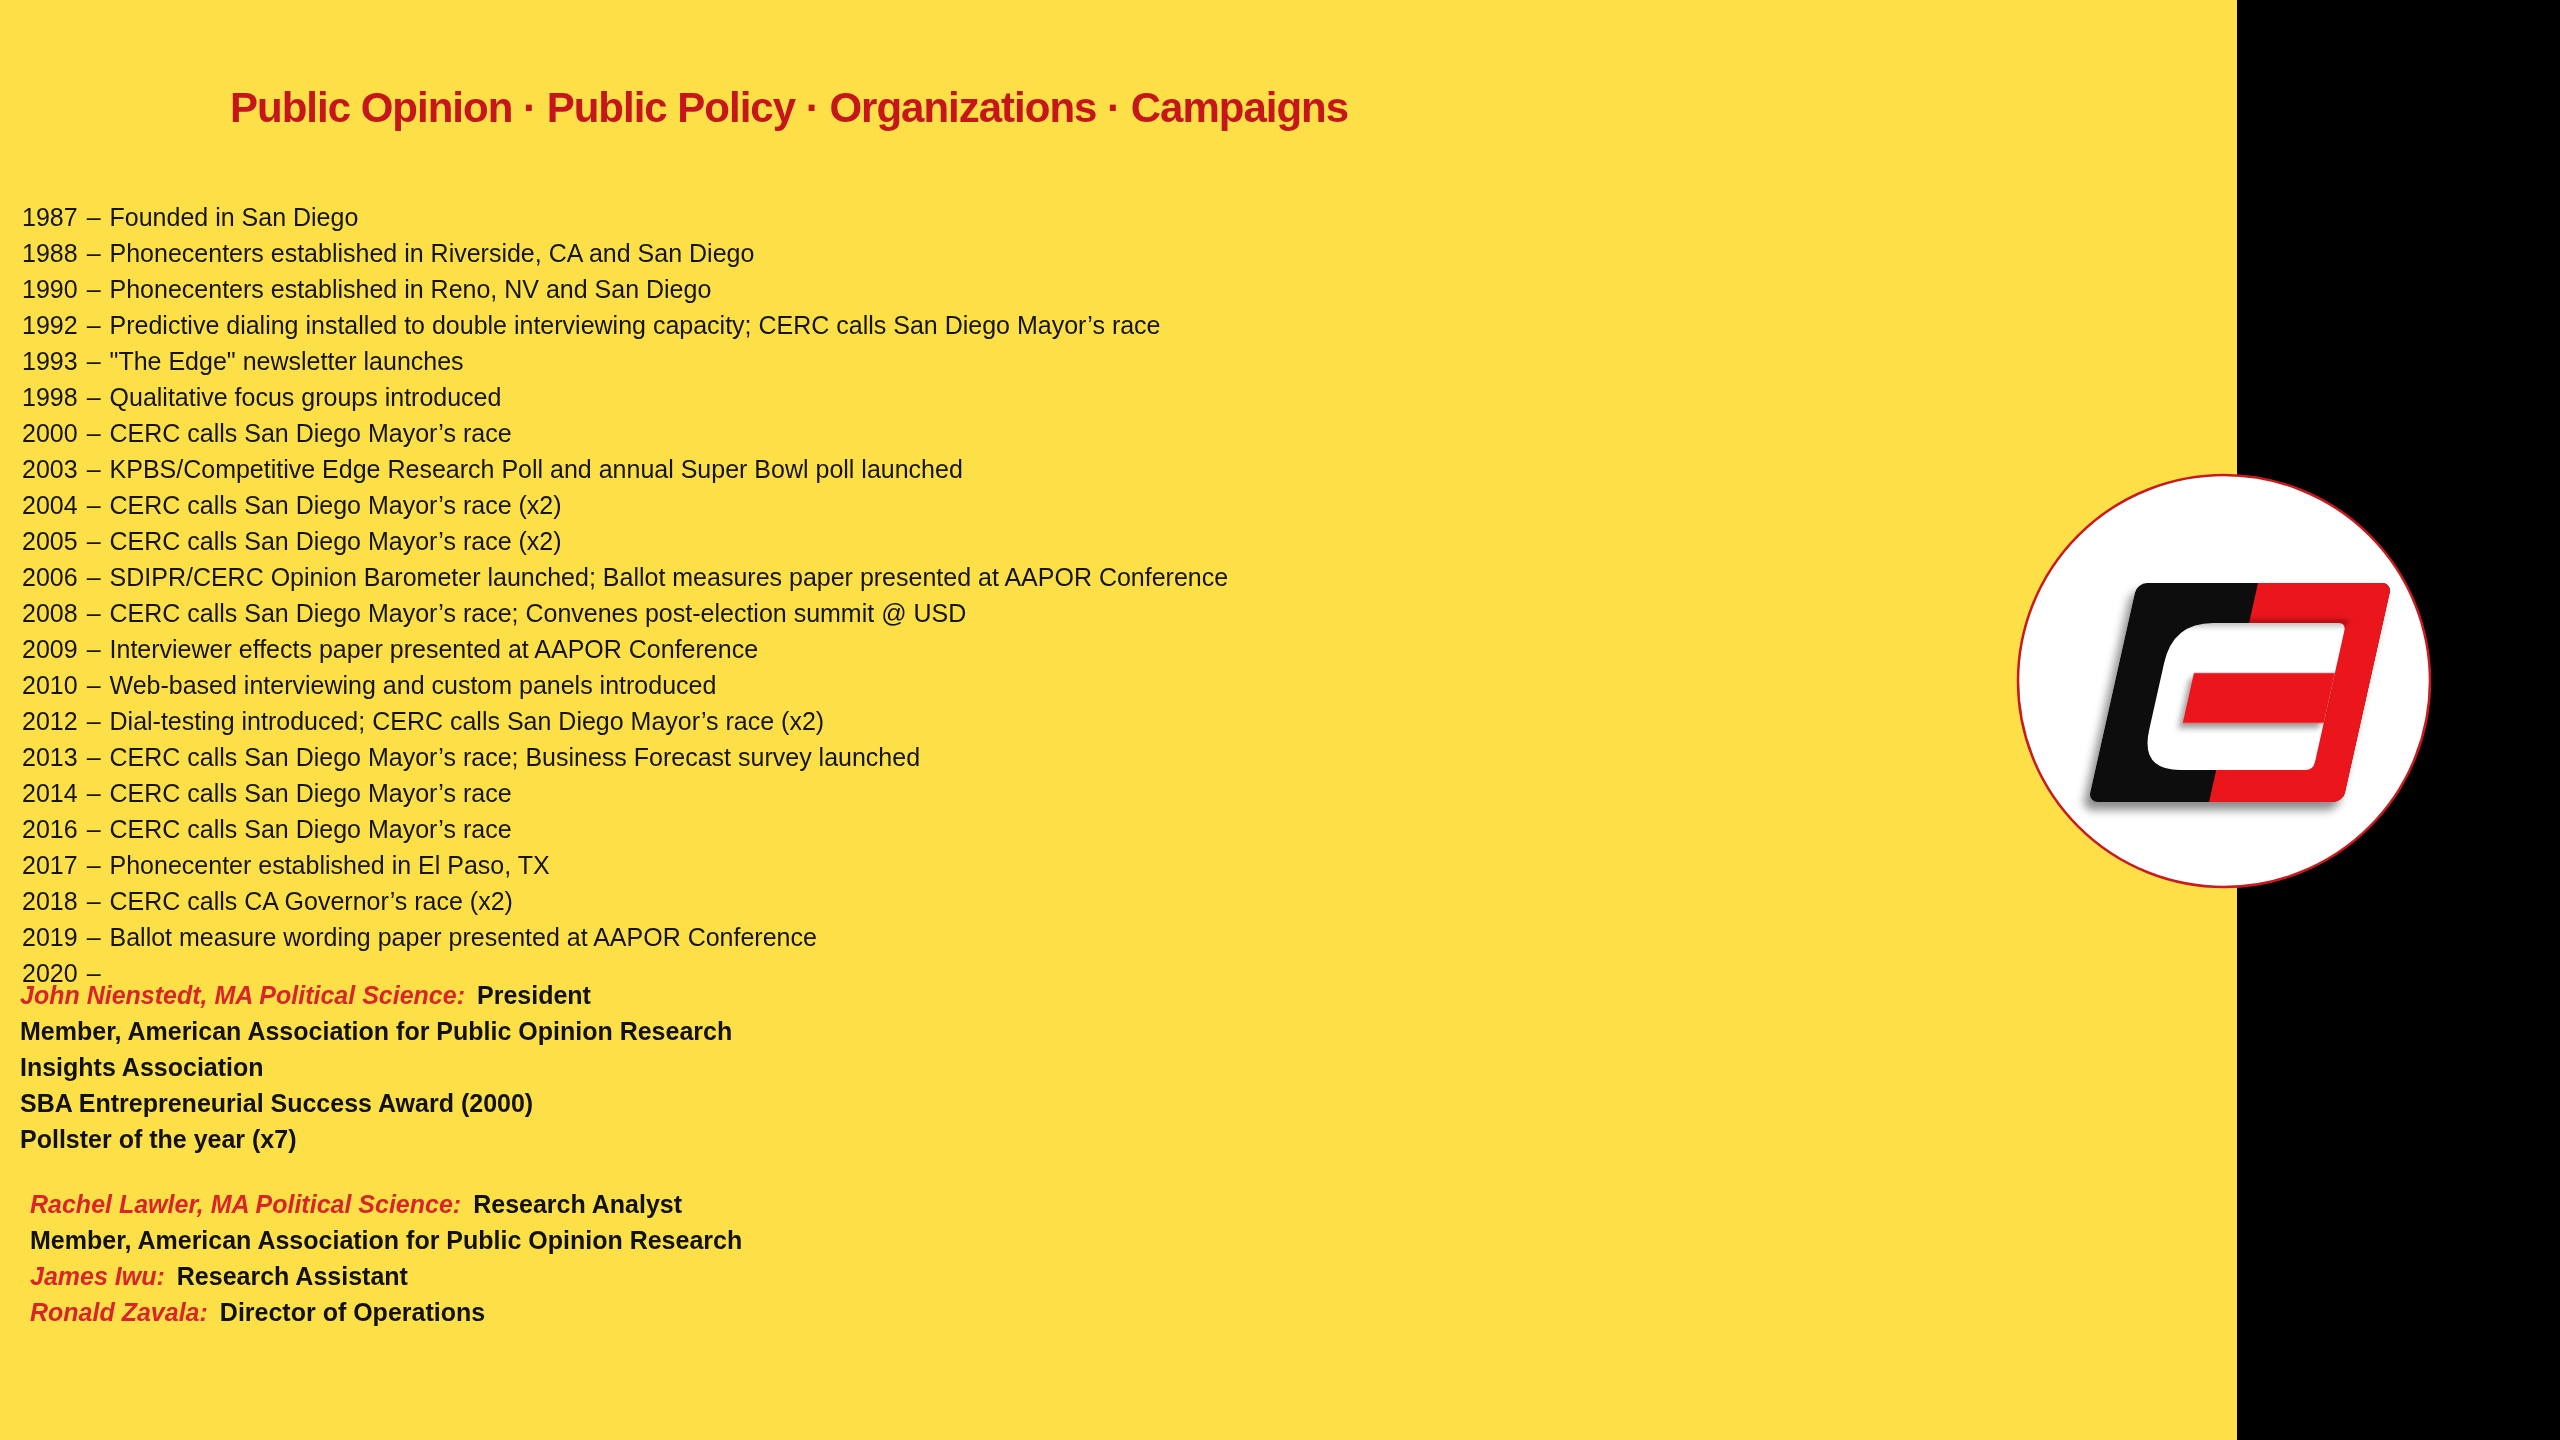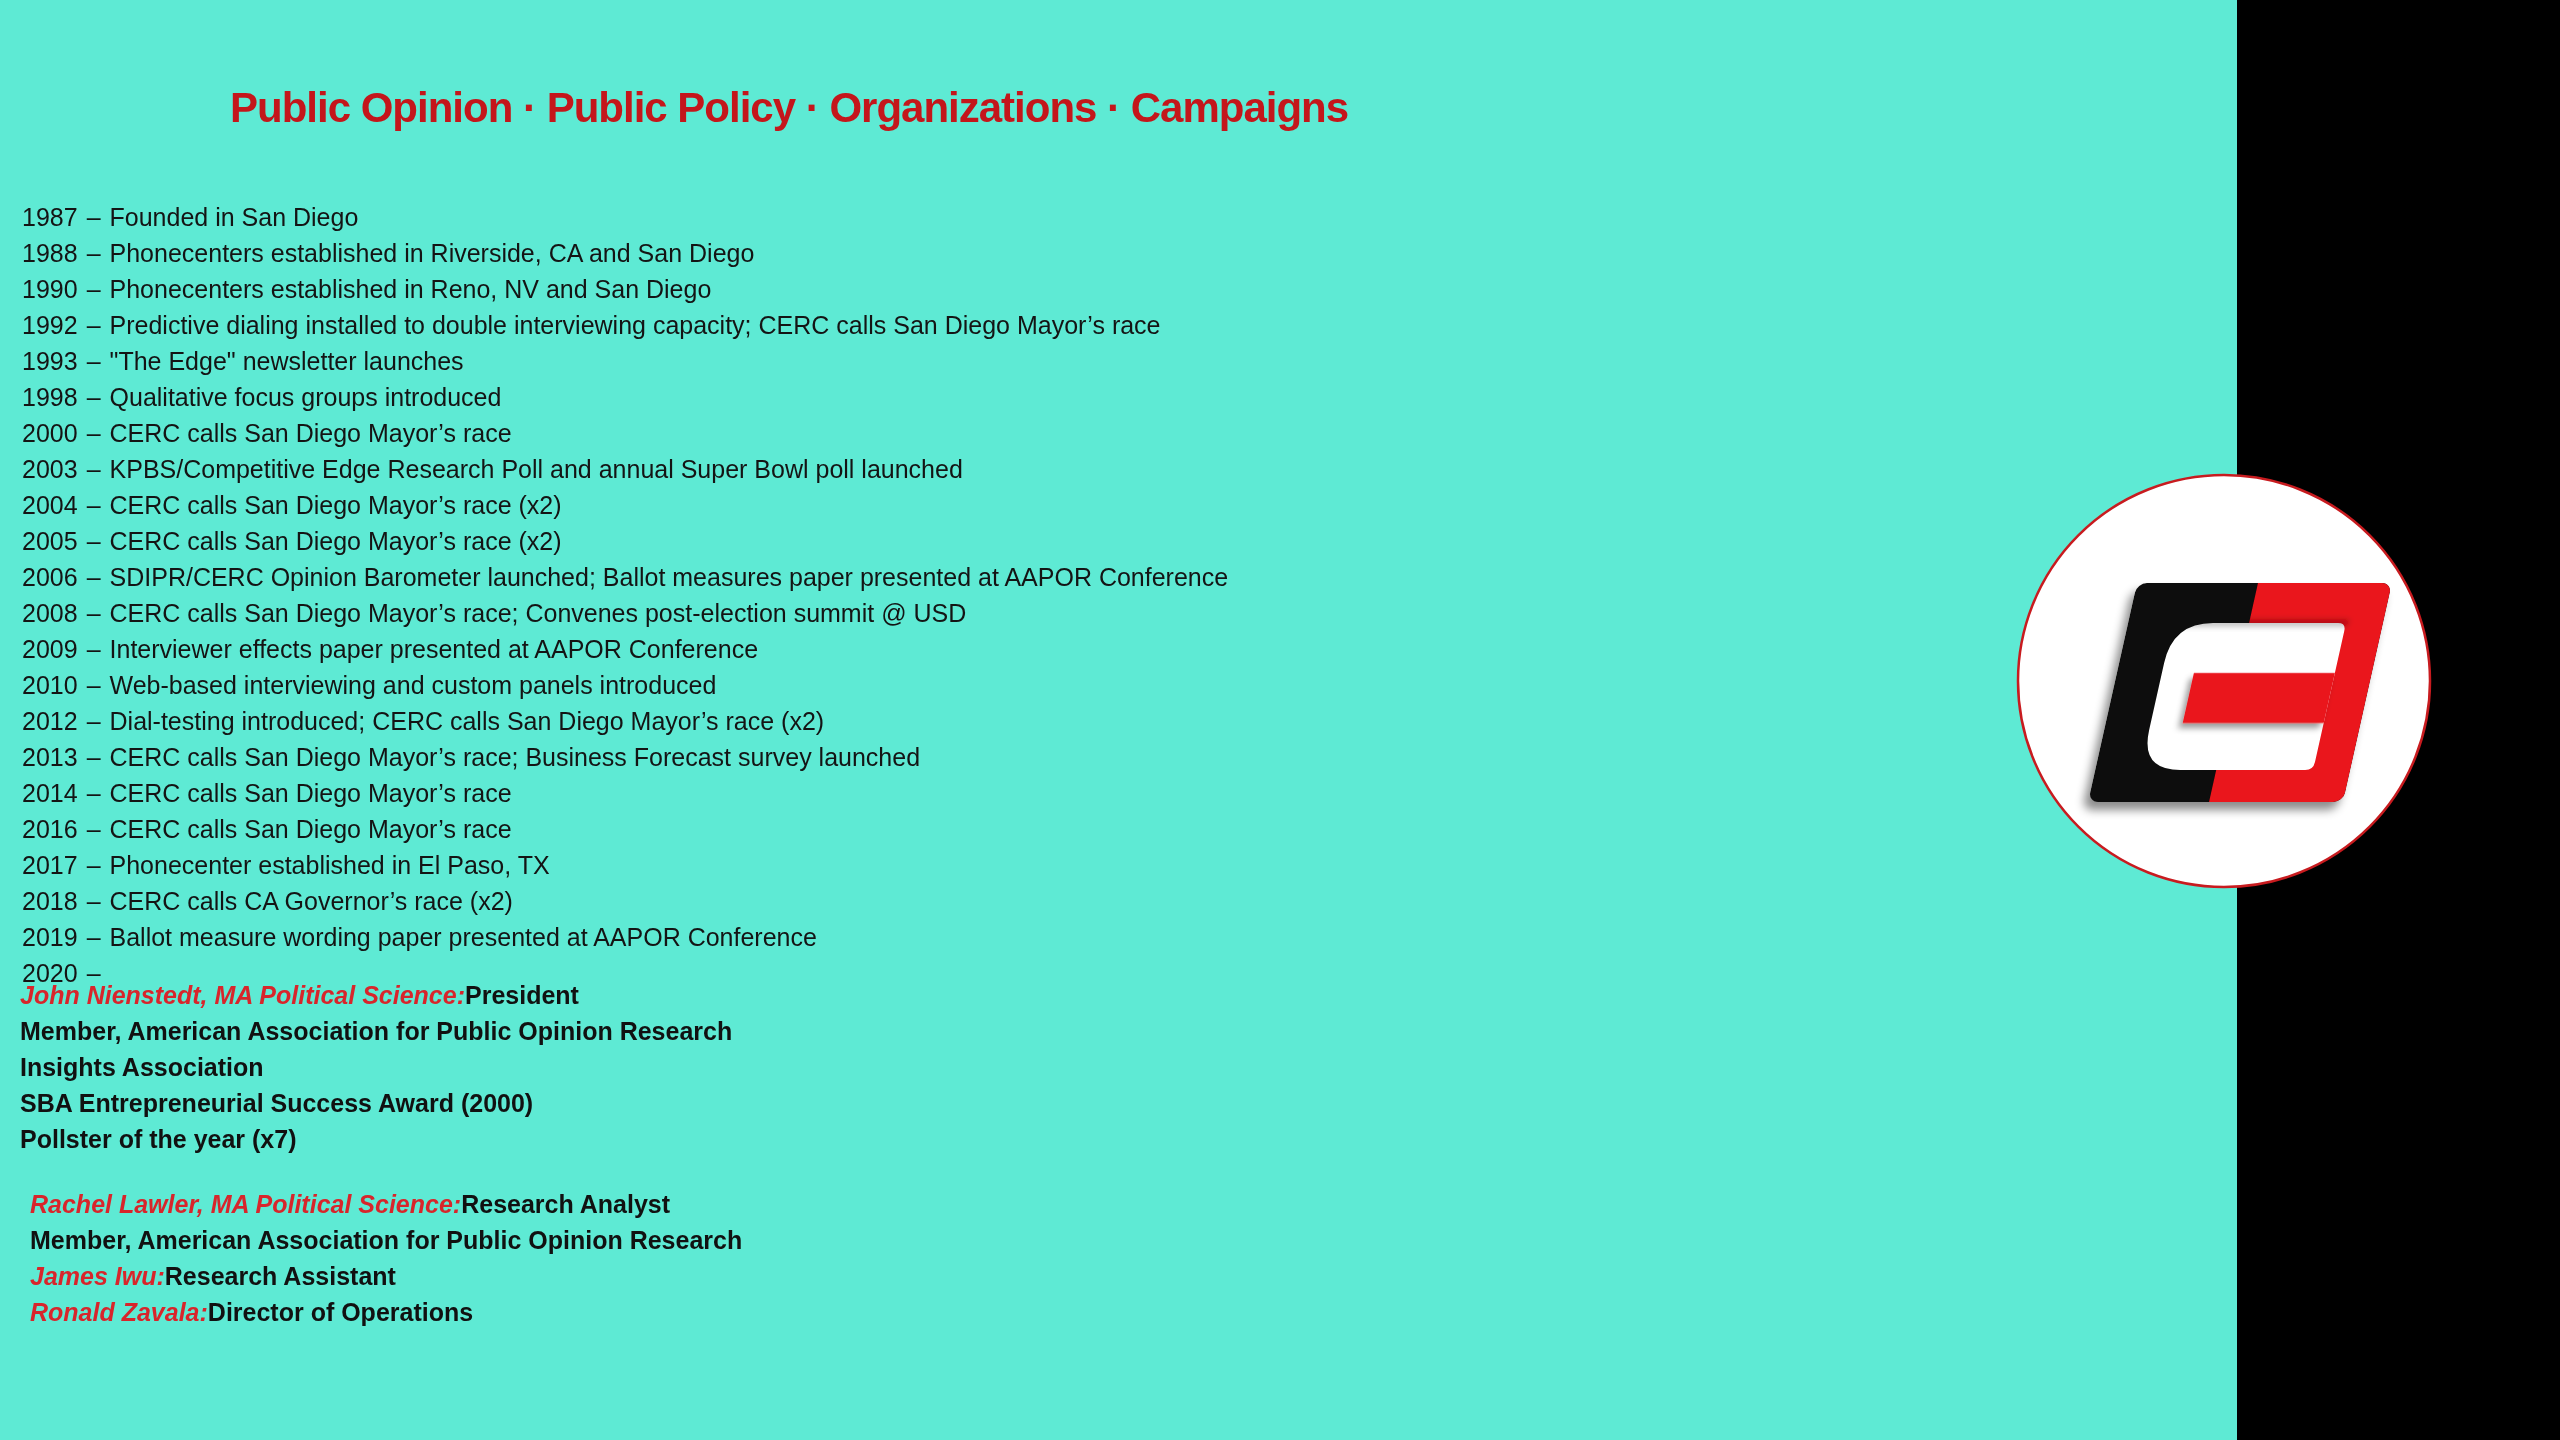--- a/index.html
+++ b/index.html
@@ -1,20 +1,20 @@
 <!DOCTYPE html>
 <html><head>
 <meta charset="utf-8">
 <style>
   html,body{margin:0;padding:0;}
   body{
     width:2560px;height:1440px;background:#ffffff;overflow:hidden;
     font-family:"Liberation Sans","DejaVu Sans",sans-serif;
   }
-  .stage{position:relative;width:2560px;height:1440px;background:#5eead4;}
+  .stage{position:relative;width:2560px;height:1440px;background:#fde047;}
 
   .black-bar{
     position:absolute;left:2237px;top:0;width:323px;height:1440px;
     background:#000000;
   }
 
   .slide-title{
     position:absolute;left:230px;top:83px;
     font-size:42px;line-height:50px;font-weight:bold;letter-spacing:-1px;
     color:#c4161b;white-space:nowrap;
@@ -25,21 +25,21 @@
     font-size:25px;color:#141414;margin-top:31px;
   }
   .tl-row{display:flex;gap:9px;height:36px;line-height:36px;white-space:nowrap;}
 
   .staff{
     position:absolute;left:20px;
     font-size:25px;font-weight:bold;color:#111111;
   }
   .staff-1{top:977px;}
   .staff-2{top:1186px;margin-left:10px;}
-  .staff-line{display:flex;gap:0;height:36px;line-height:36px;white-space:nowrap;}
+  .staff-line{display:flex;gap:12px;height:36px;line-height:36px;white-space:nowrap;}
   .staff-name{color:#d8252b;font-style:italic;}
 
   .logo-svg{position:absolute;left:2000px;top:455px;width:450px;height:450px;}
 </style>
 </head>
 <body>
 
 <div class="stage">
 
   <div class="black-bar"></div>

